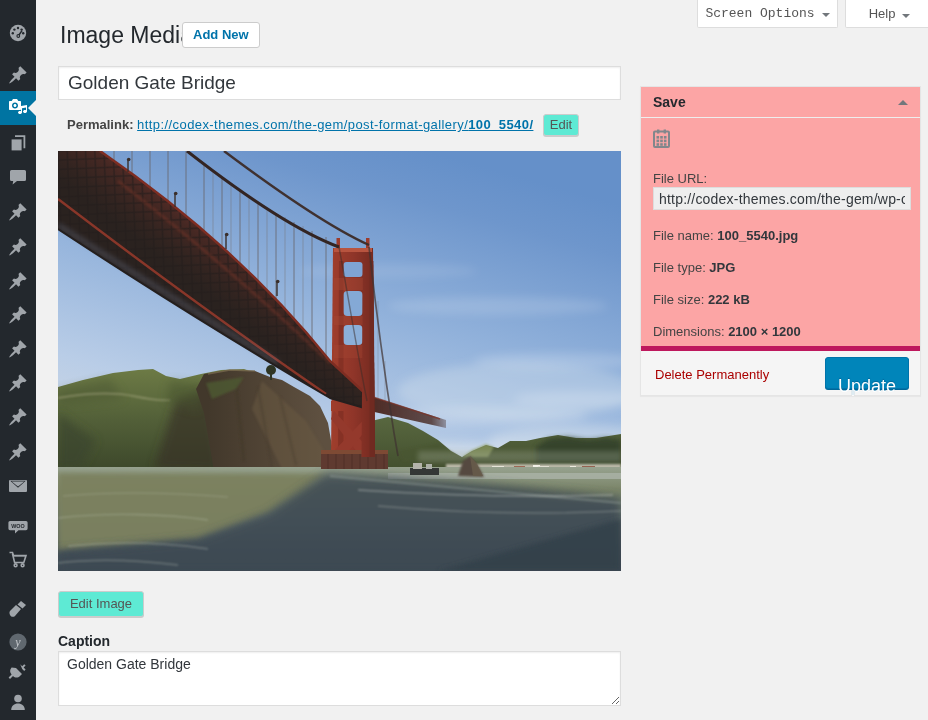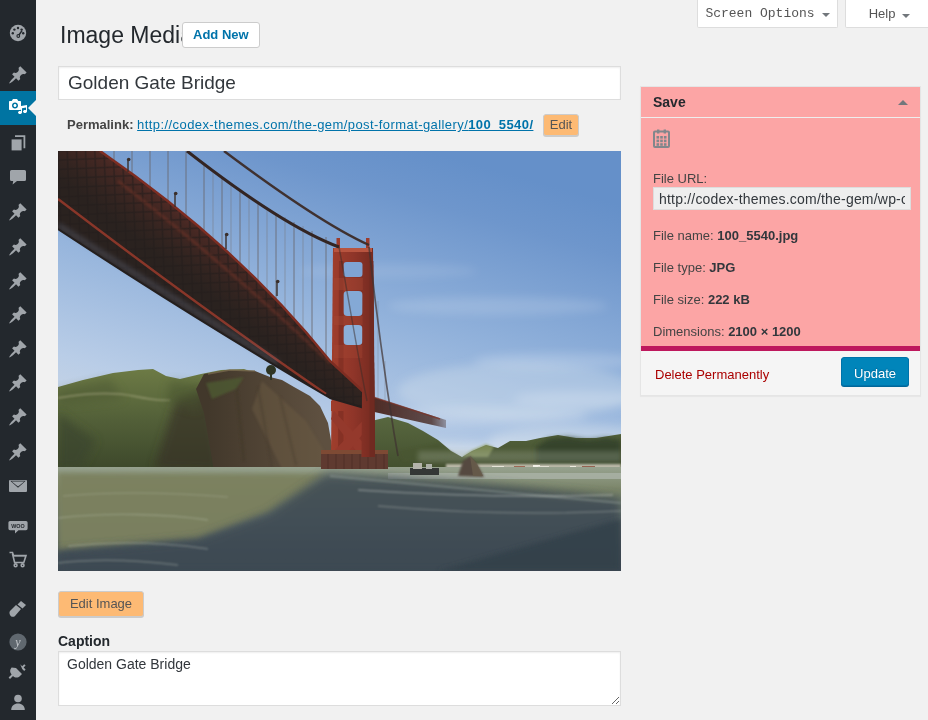--- a/index.html
+++ b/index.html
@@ -22,21 +22,21 @@
   h1 { position:absolute; left:60px; top:21px; font-size:23px; font-weight:400; color:#23282d; line-height:29px; }
   .addnew { position:absolute; left:182px; top:22px; height:26px; line-height:24px; padding:0 10px;
       background:#fff; border:1px solid #ccc; border-radius:3px; color:#0073aa; font-size:13px; font-weight:600;
       box-shadow:none; }
   #titleInput { position:absolute; left:58px; top:66px; width:563px; height:34px; background:#fff;
       border:1px solid #ddd; box-shadow:inset 0 1px 2px rgba(0,0,0,.07); font-size:19px; color:#32373c;
       line-height:32px; padding:0 9px; font-family:"Liberation Sans",sans-serif; }
   #permalink { position:absolute; left:67px; top:117px; font-size:13px; color:#666; }
   #permalink b { color:#444; font-weight:700; }
   #permalink a { color:#0073aa; letter-spacing:0.42px; }
-  .btn { background:#fdba74; border:1px solid #ccc; border-radius:3px; color:#555; font-size:13px;
+  .btn { background:#5eead4; border:1px solid #ccc; border-radius:3px; color:#555; font-size:13px;
       box-shadow:0 1px 0 #ccc; font-family:"Liberation Sans",sans-serif; }
   #editPerma { position:absolute; left:543px; top:114px; width:36px; height:22px; line-height:20px; text-align:center; }
   #photo { position:absolute; left:58px; top:151px; width:563px; height:420px; filter:blur(0.5px); }
   #editImage { position:absolute; left:58px; top:591px; width:86px; height:26px; line-height:24px; text-align:center; }
   #capLabel { position:absolute; left:58px; top:633px; font-size:14px; font-weight:700; color:#23282d; }
   #caption { position:absolute; left:58px; top:651px; width:563px; height:55px; background:#fff; border:1px solid #ddd;
       box-shadow:inset 0 1px 2px rgba(0,0,0,.07); font-size:14px; color:#32373c; padding:4px 8px;
       font-family:"Liberation Sans",sans-serif; }
   
   #savebox { position:absolute; left:640px; top:70px; width:281px; height:310px; background:#fca5a5;
@@ -45,22 +45,22 @@
       font-size:14px; font-weight:700; color:#23282d; line-height:30px; padding-left:12px; }
   #saveh .tri { position:absolute; right:12px; top:13px; width:0; height:0;
       border:5px solid transparent; border-bottom-color:#72777c; border-top-width:0; }
   .srow { position:absolute; left:12px; font-size:13px; color:#444; }
   .srow b { color:#32373c; }
   #fileurl { position:absolute; left:12px; top:100px; width:258px; height:23px; background:#eee; border:1px solid #ddd;
       font-size:14px; letter-spacing:0.2px; color:#32373c; padding:0 5px; line-height:21px; white-space:nowrap; overflow:hidden;
       font-family:"Liberation Sans",sans-serif; }
   #savefoot { position:absolute; left:0; bottom:0; width:100%; height:49px; background:#f5f5f5; border-top:5px solid #be185d; }
   #delperm { position:absolute; left:14px; top:16px; color:#a00; font-size:13px; }
-  #update { position:absolute; right:11px; top:6px; height:29px; padding:2px 12px; background:#0085ba;
-      border:1px solid #0073aa; border-radius:3px; color:#fff; font-size:13px; line-height:27px;
+  #update { position:absolute; right:11px; top:6px; height:18px; padding:15px 12px; background:#0085ba;
+      border:1px solid #0073aa; border-radius:3px; color:#fff; font-size:18px; line-height:27px;
       box-shadow:0 1px 0 #006799; text-shadow:0 -1px 1px #006799; }
 </style>
 </head>
 <body>
 
 <div id="menu" class="abs">
 
   <div class="mico" style="top:23px;">
       <svg viewBox="0 0 20 20">
     <circle cx="10" cy="10" r="8.2" fill="#a0a5aa"></circle>

